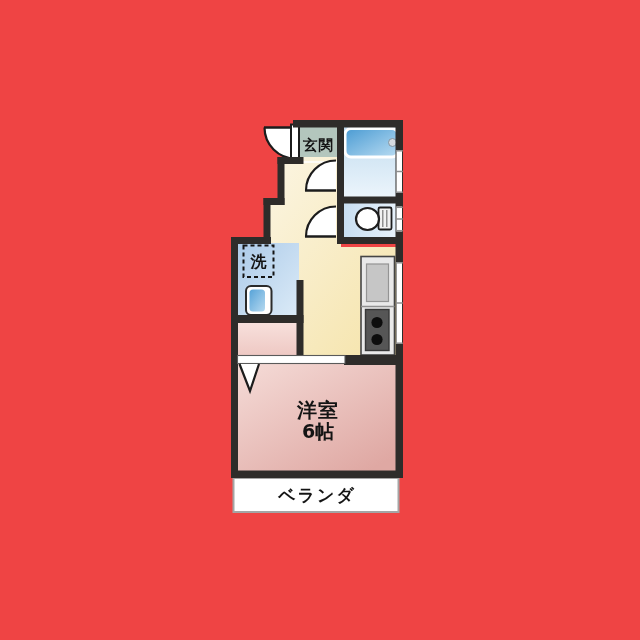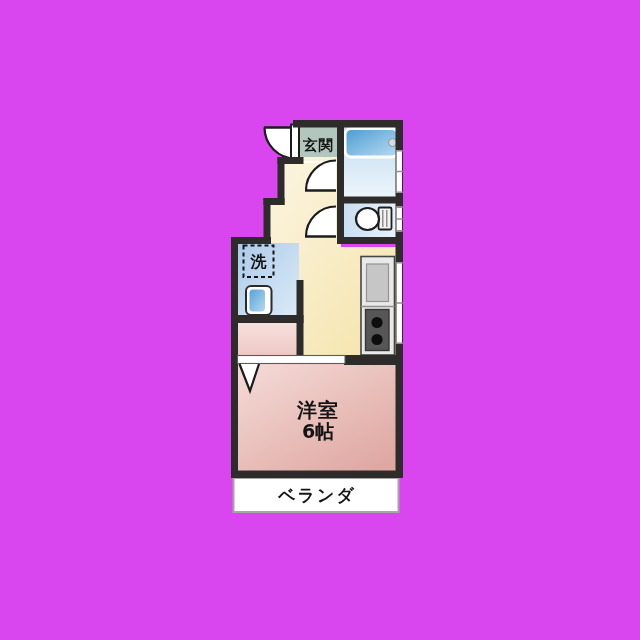--- a/index.html
+++ b/index.html
@@ -1,16 +1,16 @@
 <!DOCTYPE html>
 <html><head>
 <meta charset="utf-8">
 <style>
   html,body{margin:0;padding:0;background:#ffffff;}
-  .stage{position:relative;width:640px;height:640px;background:#d946ef;overflow:hidden;}
+  .stage{position:relative;width:640px;height:640px;background:#ef4444;overflow:hidden;}
   svg{position:absolute;left:0;top:0;}
   text{font-family:"DejaVu Sans","Liberation Sans",sans-serif;font-weight:bold;}
   .door-line{fill:none;stroke:#1c1c1c;stroke-width:2.2;}
   .door-leaf{stroke:#1c1c1c;stroke-width:2.5;}
   .door-pie{fill:#ffffff;stroke:none;}
   .win-slit{fill:#ffffff;}
   .win-tick{stroke:#8e8e8e;stroke-width:1.5;}
 </style>
 </head>
 <body>

